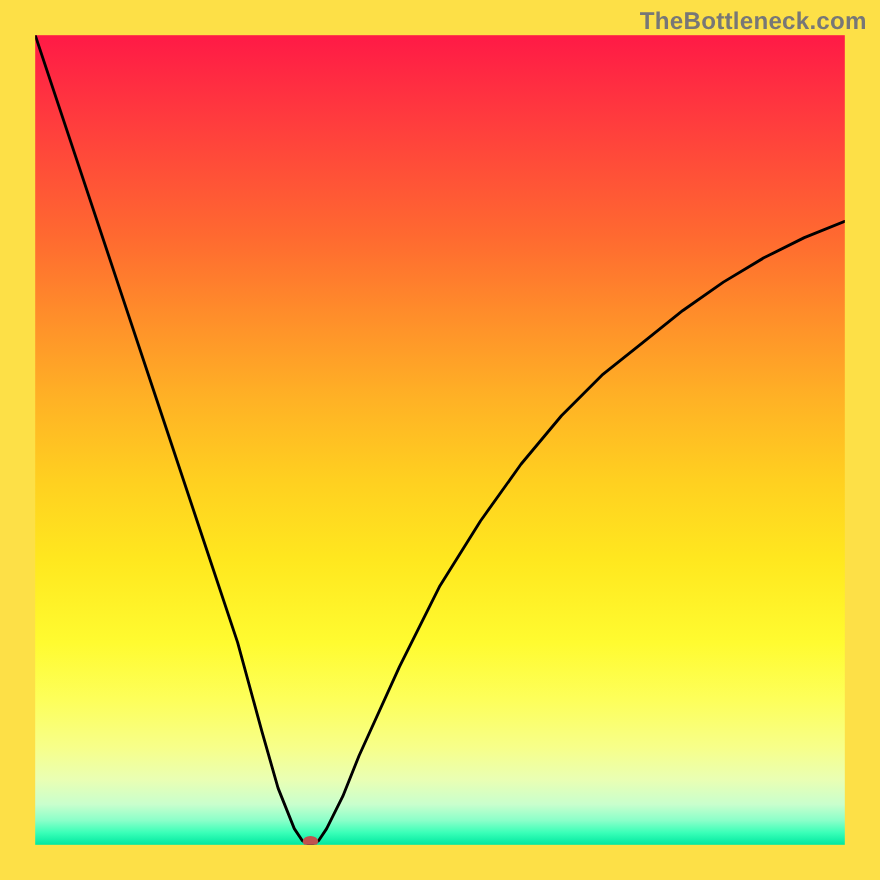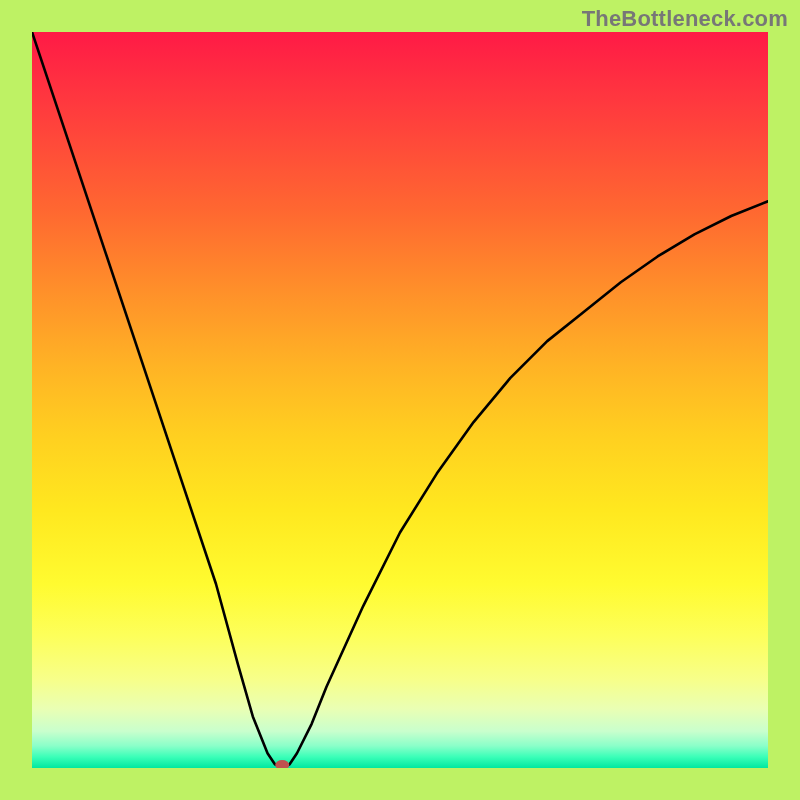--- a/index.html
+++ b/index.html
@@ -8,21 +8,21 @@
     width: 800px;
     height: 800px;
     overflow: hidden;
     background: #000;
     font-family: Arial, Helvetica, sans-serif;
   }
   .frame {
     position: relative;
     width: 800px;
     height: 800px;
-    background: #bef264;
+    background: #fde047;
   }
   .plot-area {
     position: absolute;
     left: 32px;
     top: 32px;
     width: 736px;
     height: 736px;
   }
   .gradient-bg {
     position: absolute;

